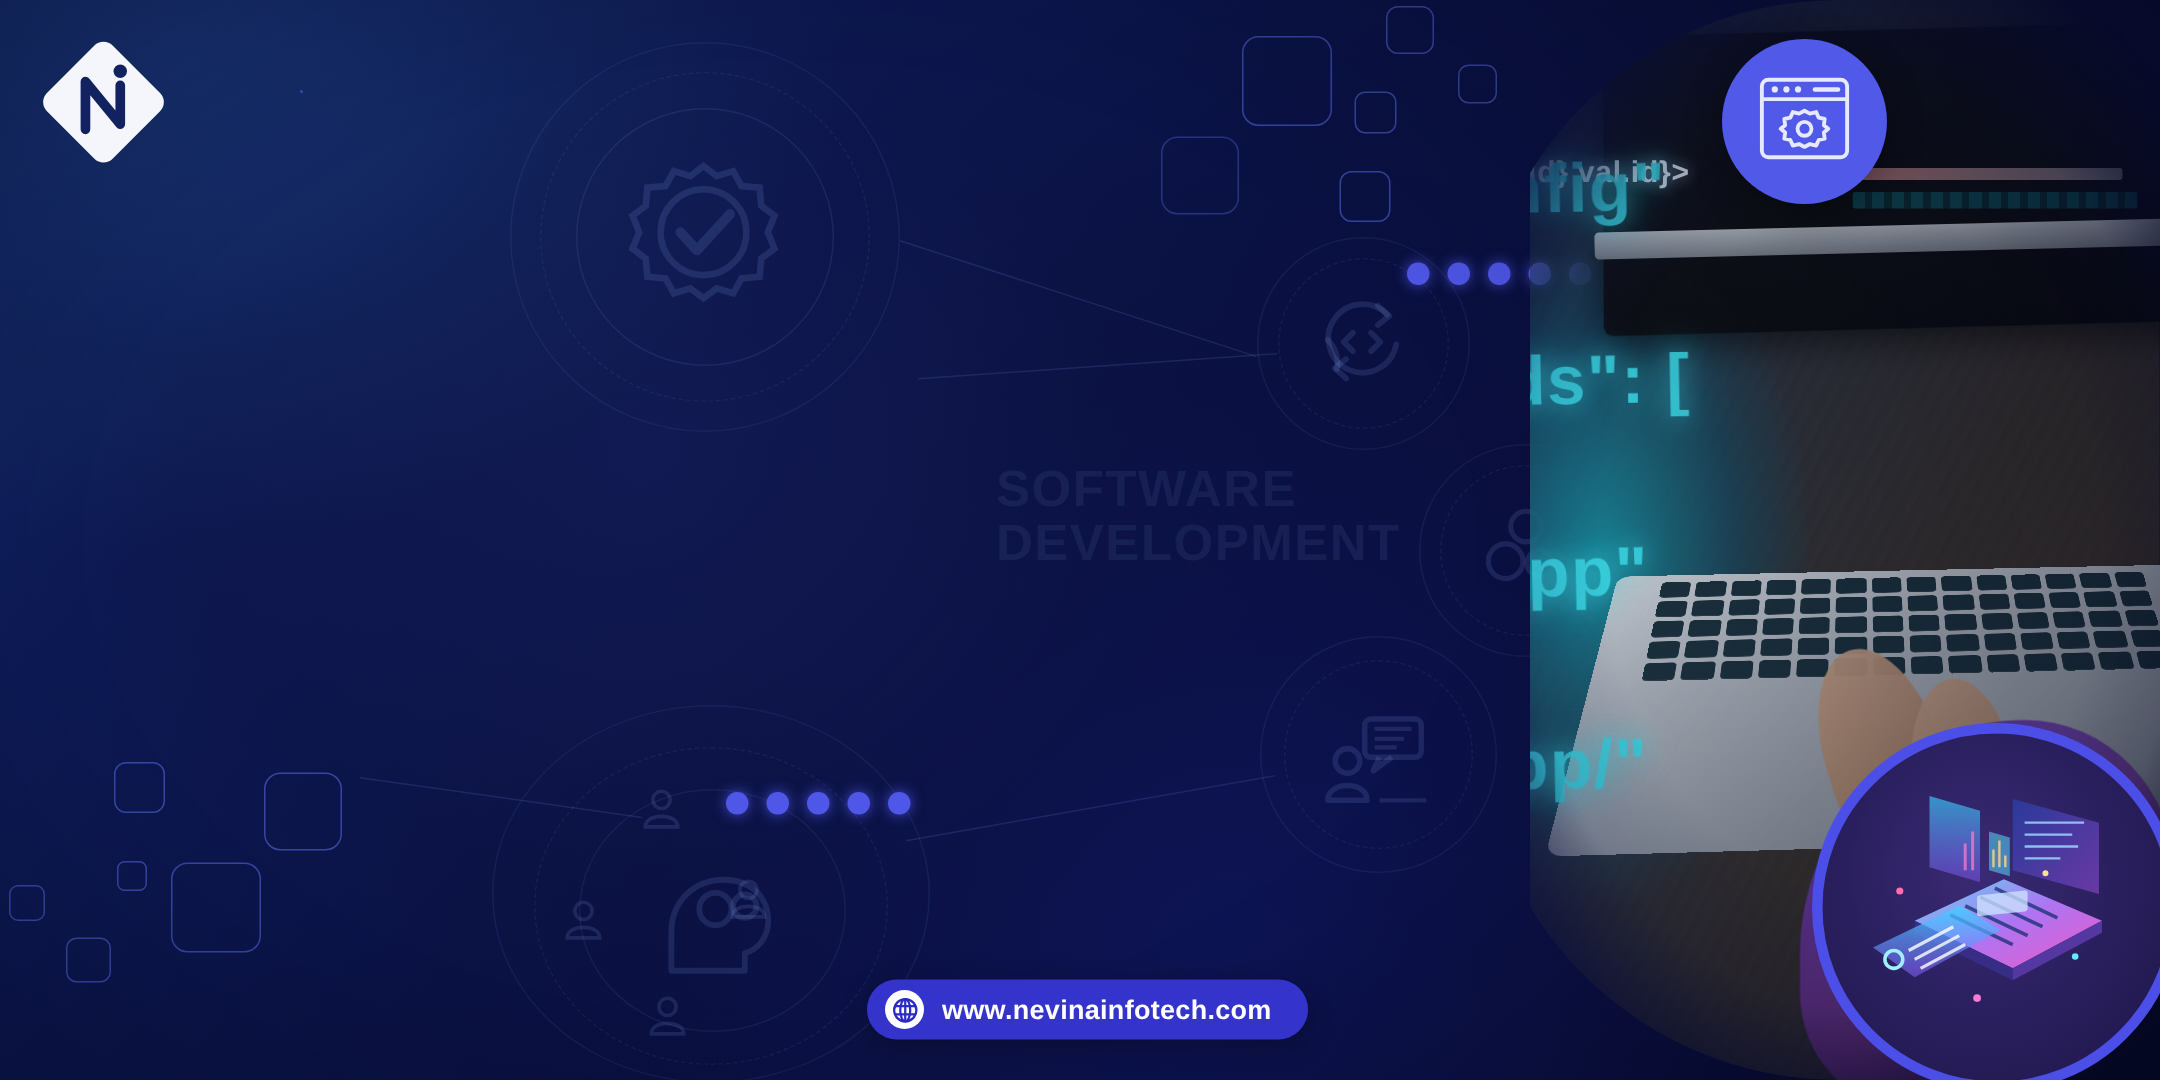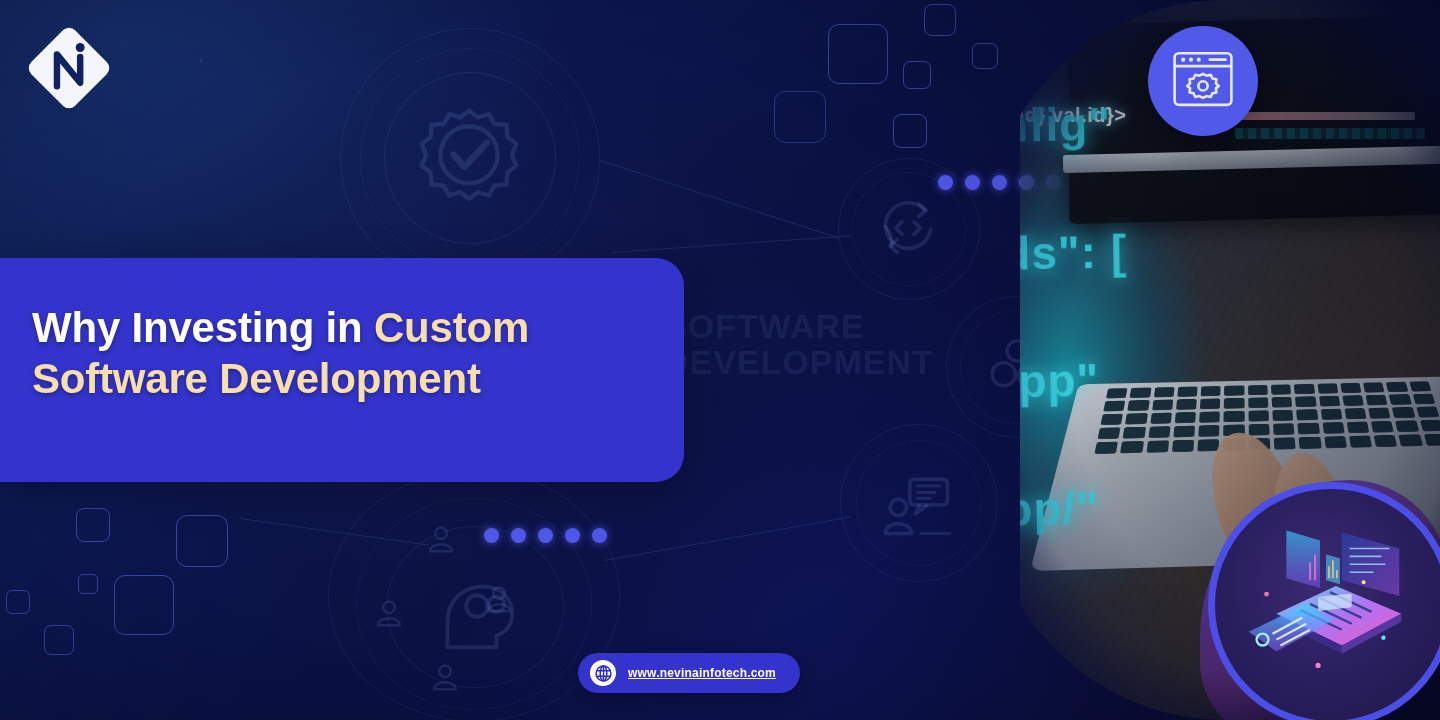--- a/index.html
+++ b/index.html
@@ -190,21 +190,21 @@
     display:flex;align-items:center;gap:12px;
     padding:0 24px 0 12px;
     background:#3434cc;border-radius:22px;
     box-shadow:0 4px 18px rgba(0,0,0,0.3);
   }
   #url-pill .gi{
     width:26px;height:26px;border-radius:50%;
     background:#ffffff;display:flex;align-items:center;justify-content:center;
     flex:0 0 auto;
   }
-  #url-text{color:#fff;font-size:12px;font-weight:700;letter-spacing:0.2px;text-decoration:underline;}
+  #url-text{color:#fff;font-size:18px;font-weight:700;letter-spacing:0.2px;}
 </style>
 </head>
 <body>
 
 <div id="banner">
 
   <div class="bg-base"></div>
 
   <div>
     <div class="ring" style="left:340px;top:28px;width:258px;height:258px;"></div>
@@ -431,26 +431,20 @@
   <div id="logo">
     <svg width="86" height="86" viewBox="0 0 100 100">
       <rect x="50" y="-2" width="72" height="72" rx="10" transform="rotate(45 50 -2)" fill="#f4f6fb"></rect>
       <g fill="none" stroke="#12215f" stroke-width="7.5" stroke-linecap="round" stroke-linejoin="round">
         <path d="M36 70 L36 33 L63 66 L63 36"></path>
       </g>
       <circle cx="63" cy="25" r="5.2" fill="#12215f"></circle>
     </svg>
   </div>
 
-  <div id="headline-panel">
-    <div id="headline">
-      <span class="w">Why Investing in </span><span class="y">Custom</span><br>
-      <span class="y">Software Development</span>
-    </div>
-  </div>
 
   <div class="badge-circle" id="gear-badge">
     <span>
       <svg width="62" height="58" viewBox="0 0 72 66" fill="none" stroke="#e6e9ff" stroke-width="3">
         <rect x="3" y="3" width="66" height="60" rx="5"></rect>
         <path d="M3 18 H69"></path>
         <circle cx="13" cy="10.5" r="2.4" fill="#e6e9ff" stroke="none"></circle>
         <circle cx="22" cy="10.5" r="2.4" fill="#e6e9ff" stroke="none"></circle>
         <circle cx="31" cy="10.5" r="2.4" fill="#e6e9ff" stroke="none"></circle>
         <path d="M44 10.5 H62" stroke-width="3.4" stroke-linecap="round"></path>

